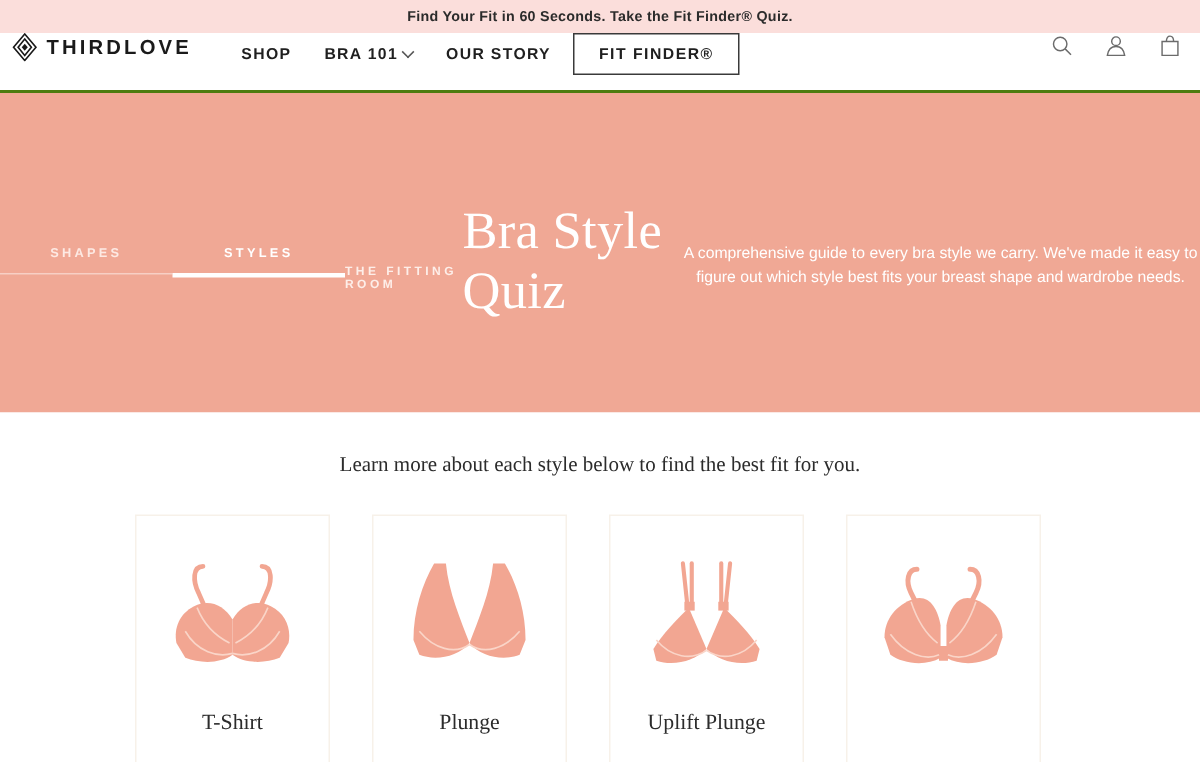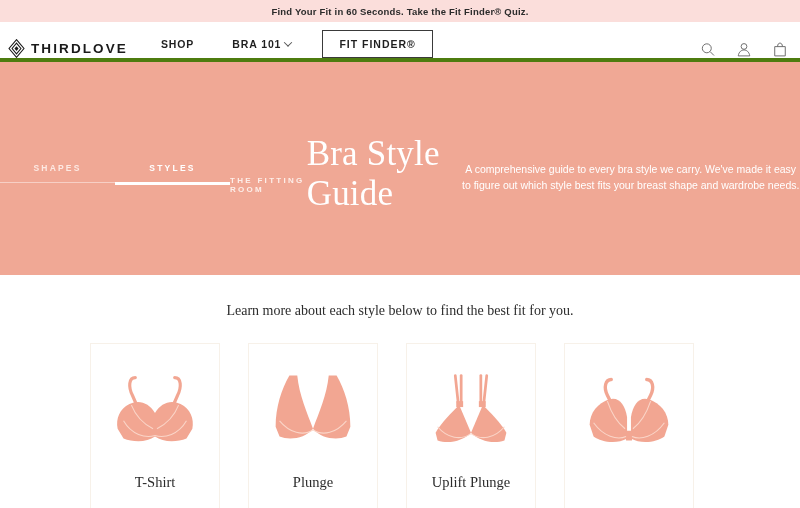--- a/index.html
+++ b/index.html
@@ -24,42 +24,42 @@
     letter-spacing: .2px;
     color: #2b2b2b;
     white-space: nowrap;
   }
 
   
   .site-header {
     height: 40px;
     background: #ffffff;
     display: flex;
-    align-items: flex-end;
+    align-items: flex-start;
     padding: 0 12px 0 8px;
-    border-bottom: 4px solid #4d7c0f;
+    border-bottom: 2px solid #4d7c0f;
   }
   .brand {
     display: flex;
     align-items: center;
     gap: 6px;
     margin-right: 22px;
   }
   .brand-mark { width: 17px; height: 19px; flex: 0 0 auto; display: block; }
   .brand-name {
     font-size: 13.5px;
     font-weight: 700;
     letter-spacing: 2.1px;
     color: #1a1a1a;
     white-space: nowrap;
   }
   .main-nav {
     display: flex;
     align-items: center;
-    gap: 16px;
+    gap: 0;
   }
   .nav-link {
     font-size: 10.5px;
     font-weight: 700;
     letter-spacing: .9px;
     color: #1f1f1f;
     white-space: nowrap;
     padding: 6px 11px;
     cursor: pointer;
     display: flex;
@@ -213,20 +213,23 @@
     <span class="brand-name">THIRDLOVE</span>
   </div>
 
   <nav class="main-nav">
     <div class="nav-link">
       <span>SHOP</span>
     </div>
     <div class="nav-link">
       <span>BRA 101</span>
       <i class="chev"></i>
+    </div>
+    <div class="nav-link">
+      <span>OUR STORY</span>
     </div>
     <button class="nav-cta">FIT FINDER®</button>
   </nav>
 
   <div class="header-actions">
     <svg class="hicon" viewBox="0 0 20 20">
       <circle cx="8.5" cy="8.5" r="5.6" fill="none" stroke="#6b6b6b" stroke-width="1.2"></circle>
       <line x1="12.6" y1="12.6" x2="17.5" y2="17.5" stroke="#6b6b6b" stroke-width="1.2"></line>
     </svg>
     <svg class="hicon" viewBox="0 0 20 20">
@@ -247,21 +250,21 @@
       <span class="tab-label">SHAPES</span>
       <span class="tab-rule"></span>
     </div>
     <div class="hero-tab active">
       <span class="tab-label">STYLES</span>
       <span class="tab-rule"></span>
     </div>
   </div>
 
   <div class="hero-eyebrow">THE FITTING ROOM</div>
-  <h1 class="hero-title">Bra Style Guide</h1>
+  <h1 class="hero-title">Bra Style Quiz</h1>
   <p class="hero-desc">A comprehensive guide to every bra style we carry. We've made it easy to figure out which style best fits your breast shape and wardrobe needs.</p>
 </section>
 
 <section class="styles-section">
   <div class="section-intro">Learn more about each style below to find the best fit for you.</div>
 
   <div class="card-grid">
 
     <div class="style-card">
       <svg class="card-art" viewBox="0 0 120 120">

